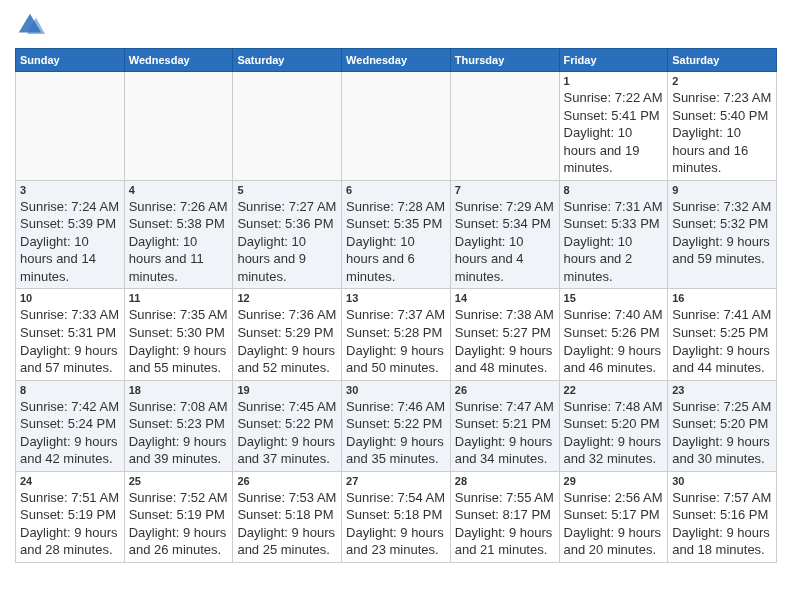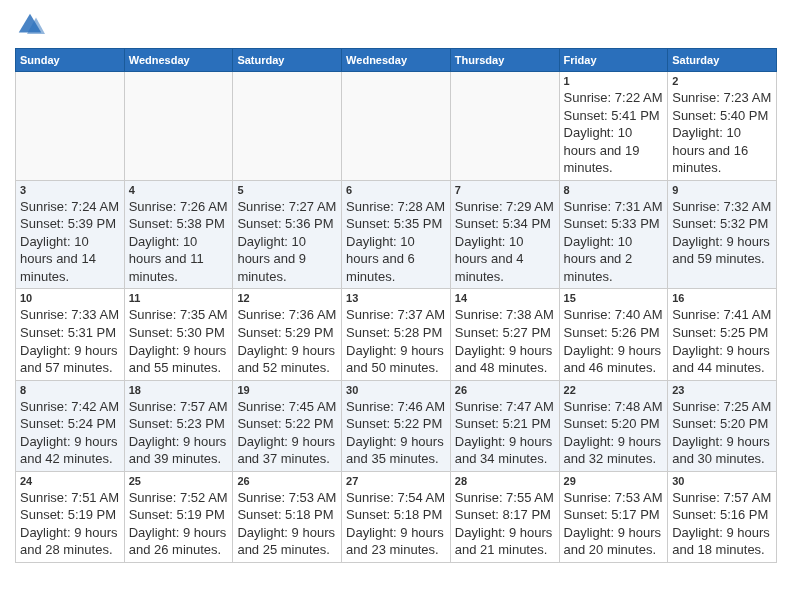--- a/index.html
+++ b/index.html
@@ -259,21 +259,21 @@
         <tr>
           <td class="shaded">
             <span class="day-num">8</span>
             <div class="day-info">Sunrise: 7:42 AM
 Sunset: 5:24 PM
 Daylight: 9 hours
 and 42 minutes.</div>
           </td>
           <td class="shaded">
             <span class="day-num">18</span>
-            <div class="day-info">Sunrise: 7:57 AM
+            <div class="day-info">Sunrise: 7:08 AM
 Sunset: 5:23 PM
 Daylight: 9 hours
 and 39 minutes.</div>
           </td>
           <td class="shaded">
             <span class="day-num">19</span>
             <div class="day-info">Sunrise: 7:45 AM
 Sunset: 5:22 PM
 Daylight: 9 hours
 and 37 minutes.</div>
@@ -338,21 +338,21 @@
           </td>
           <td>
             <span class="day-num">28</span>
             <div class="day-info">Sunrise: 7:55 AM
 Sunset: 8:17 PM
 Daylight: 9 hours
 and 21 minutes.</div>
           </td>
           <td>
             <span class="day-num">29</span>
-            <div class="day-info">Sunrise: 7:53 AM
+            <div class="day-info">Sunrise: 2:56 AM
 Sunset: 5:17 PM
 Daylight: 9 hours
 and 20 minutes.</div>
           </td>
           <td>
             <span class="day-num">30</span>
             <div class="day-info">Sunrise: 7:57 AM
 Sunset: 5:16 PM
 Daylight: 9 hours
 and 18 minutes.</div>

